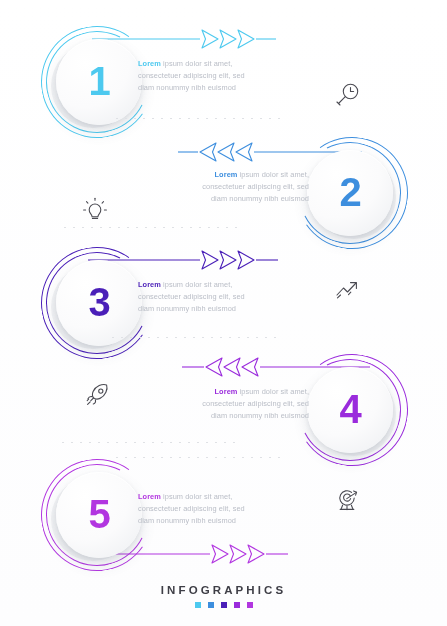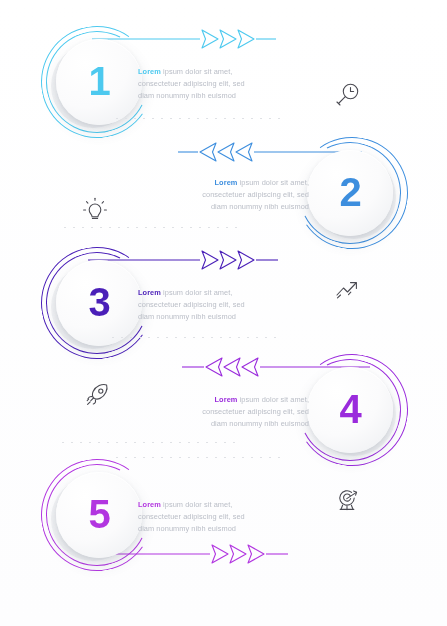--- a/index.html
+++ b/index.html
@@ -84,21 +84,21 @@
 
   .num {
     font-size: 40px; font-weight: 700; line-height: 1;
     color: currentColor;
     letter-spacing: -1px;
     transform: translateY(-1px);
   }
 
   
   .txt {
-    position: absolute; top: 44px; width: 118px;
+    position: absolute; top: 36px; width: 118px;
     font-size: 7.4px; line-height: 1.62; color: #b9bdc6;
     letter-spacing: 0.06px;
   }
   .row.left  .txt { left: 138px; text-align: left; }
   .row.right .txt { left: 191px; text-align: right; }
   .txt .lead { color: currentColor; font-weight: 700; }
 
   
   .arrow { position: absolute; height: 22px; }
   .row-1 .arrow { left: 92px; top: 6px;  width: 184px; }
@@ -307,14 +307,24 @@
         <path d="M14.8 13.6 L24.4 7.4"></path>
         <path d="M21.6 6 L24.6 7.2 L23.6 10.2"></path>
         <path d="M10.6 20.3 L9 24.4"></path>
         <path d="M19.4 20.3 L21 24.4"></path>
         <path d="M15 21.6 V24.6"></path>
         <path d="M8.2 24.4 H21.8"></path>
       </svg>
     </div>
   </div>
 
+  <div class="footer">
+    <div class="footer-title">INFOGRAPHICS</div>
+    <div class="swatches">
+      <span class="swatch" style="background:#4dc9ef"></span>
+      <span class="swatch" style="background:#3d8ede"></span>
+      <span class="swatch" style="background:#4a1fb8"></span>
+      <span class="swatch" style="background:#9a2bdc"></span>
+      <span class="swatch" style="background:#b236e0"></span>
+    </div>
+  </div>
 
 </div>
 
 </body></html>

